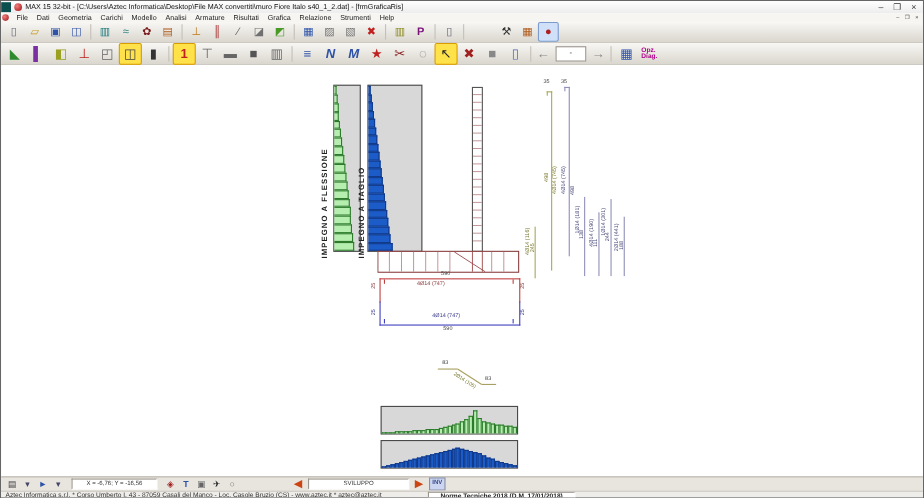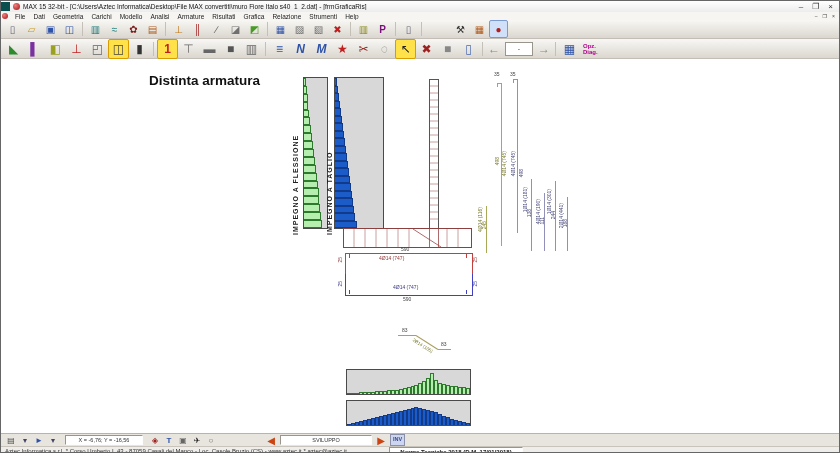--- a/index.html
+++ b/index.html
@@ -185,21 +185,20 @@
     <span class="navarrow">→</span>
     <span class="tbsep"></span>
     <span class="tbicon" style="color:#2d52a8;width:19px;height:18px;font-size:12px;">▦</span>
     <span class="opz">
       <span>Opz.</span><br>
       <span>Diag.</span>
     </span>
   </div>
 
   <div class="canvas">
-    <div class="abs dtitle">Distinta armatura</div>
 
     <div class="abs vtext" style="left:291px;top:50px;height:126px;">IMPEGNO A FLESSIONE</div>
     <div class="abs vpanel" style="left:302px;top:18px;width:25px;height:152px;">
         <div class="bar" style="width: 2px;"></div>
         <div class="bar" style="width: 3px;"></div>
         <div class="bar" style="width: 4px;"></div>
         <div class="bar" style="width: 4px;"></div>
         <div class="bar" style="width: 5px;"></div>
         <div class="bar" style="width: 6px;"></div>
         <div class="bar" style="width: 7px;"></div>

